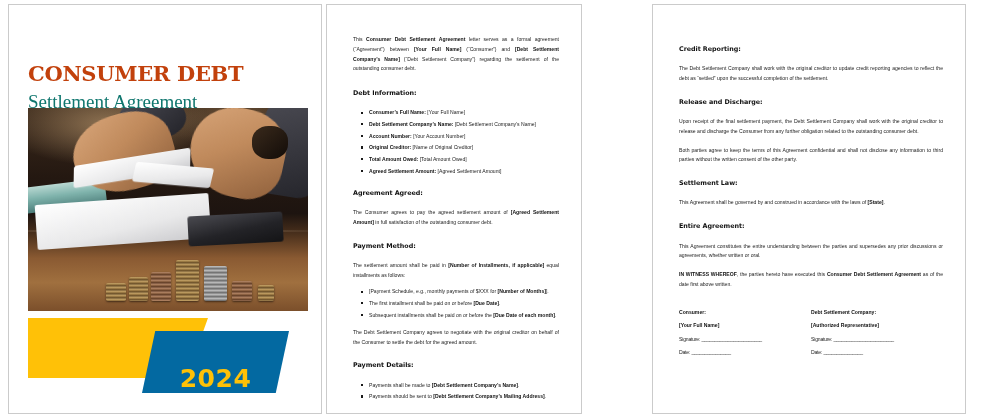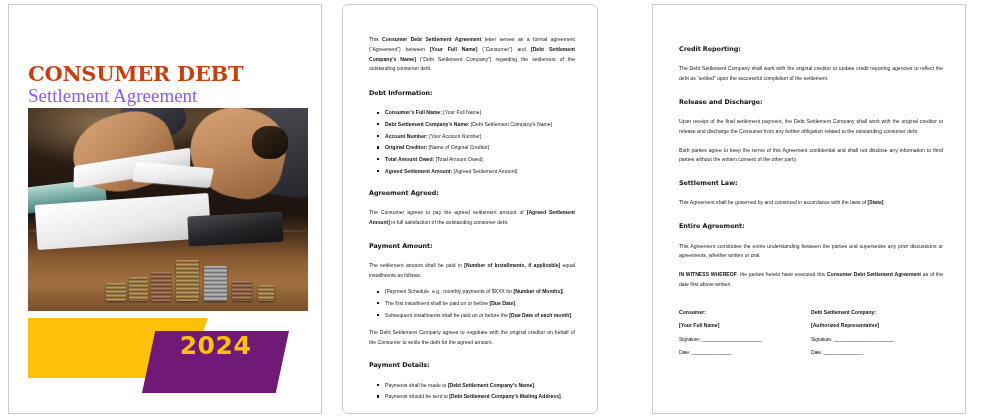--- a/index.html
+++ b/index.html
@@ -23,21 +23,21 @@
   .page {
     position: absolute;
     top: 4px;
     height: 410px;
     background: #ffffff;
     border: 1px solid #cbcbcb;
     box-sizing: border-box;
     overflow: hidden;
   }
   #page-cover { left: 8px;   width: 314px; }
-  #page-two   { left: 342px; width: 256px; border-radius: 6px; }
+  #page-two   { left: 326px; width: 256px; }
   #page-three { left: 652px; width: 314px; }
 
   
   .cover-title-block {
     position: absolute;
     left: 19px;
     top: 58px;
     width: 280px;
   }
   .cover-title-main {
@@ -45,23 +45,23 @@
     font-weight: bold;
     font-size: 21px;
     letter-spacing: -0.3px;
     color: #c2410c;
     line-height: 1.05;
     white-space: nowrap;
   }
   .cover-title-sub {
     font-family: "Liberation Serif", "DejaVu Serif", serif;
     font-size: 19px;
-    color: #8b5cf6;
+    color: #0f766e;
     line-height: 1.15;
-    margin-top: 0;
+    margin-top: 6px;
     white-space: nowrap;
   }
 
   
   .cover-photo {
     position: absolute;
     left: 19px;
     top: 103px;
     width: 280px;
     height: 203px;
@@ -148,24 +148,24 @@
     height: 60px;
     background: #FFC107;
     clip-path: polygon(0 0, 100% 0, 88% 100%, 0 100%);
   }
   .banner-navy {
     position: absolute;
     left: 133px;
     top: 326px;
     width: 147px;
     height: 62px;
-    background: #701a75;
+    background: #0369a1;
     clip-path: polygon(9% 0, 100% 0, 91% 100%, 0 100%);
     display: flex;
-    align-items: flex-start;
+    align-items: flex-end;
     justify-content: center;
   }
   .banner-year {
     font-family: "DejaVu Sans", "Liberation Sans", sans-serif;
     font-weight: bold;
     font-size: 25px;
     letter-spacing: 0.5px;
     color: #FFC107;
   }
 
@@ -281,21 +281,21 @@
         <li><b>Debt Settlement Company’s Name:</b> <span>[Debt Settlement Company’s Name]</span></li>
         <li><b>Account Number:</b> <span>[Your Account Number]</span></li>
         <li><b>Original Creditor:</b> <span>[Name of Original Creditor]</span></li>
         <li><b>Total Amount Owed:</b> <span>[Total Amount Owed]</span></li>
         <li><b>Agreed Settlement Amount:</b> <span>[Agreed Settlement Amount]</span></li>
       </ul>
 
       <div class="doc-h">Agreement Agreed:</div>
       <p><span>The Consumer agrees to pay the agreed settlement amount of </span><b>[Agreed Settlement Amount]</b><span> in full satisfaction of the outstanding consumer debt.</span></p>
 
-      <div class="doc-h">Payment Amount:</div>
+      <div class="doc-h">Payment Method:</div>
       <p class="tight"><span>The settlement amount shall be paid in </span><b>[Number of Installments, if applicable]</b><span> equal installments as follows:</span></p>
 
       <ul class="doc-list">
         <li><span>[Payment Schedule, e.g., monthly payments of $XXX for </span><b>[Number of Months]</b><span>].</span></li>
         <li><span>The first installment shall be paid on or before </span><b>[Due Date]</b><span>.</span></li>
         <li><span>Subsequent installments shall be paid on or before the </span><b>[Due Date of each month]</b><span>.</span></li>
       </ul>
 
       <p>The Debt Settlement Company agrees to negotiate with the original creditor on behalf of the Consumer to settle the debt for the agreed amount.</p>
 

